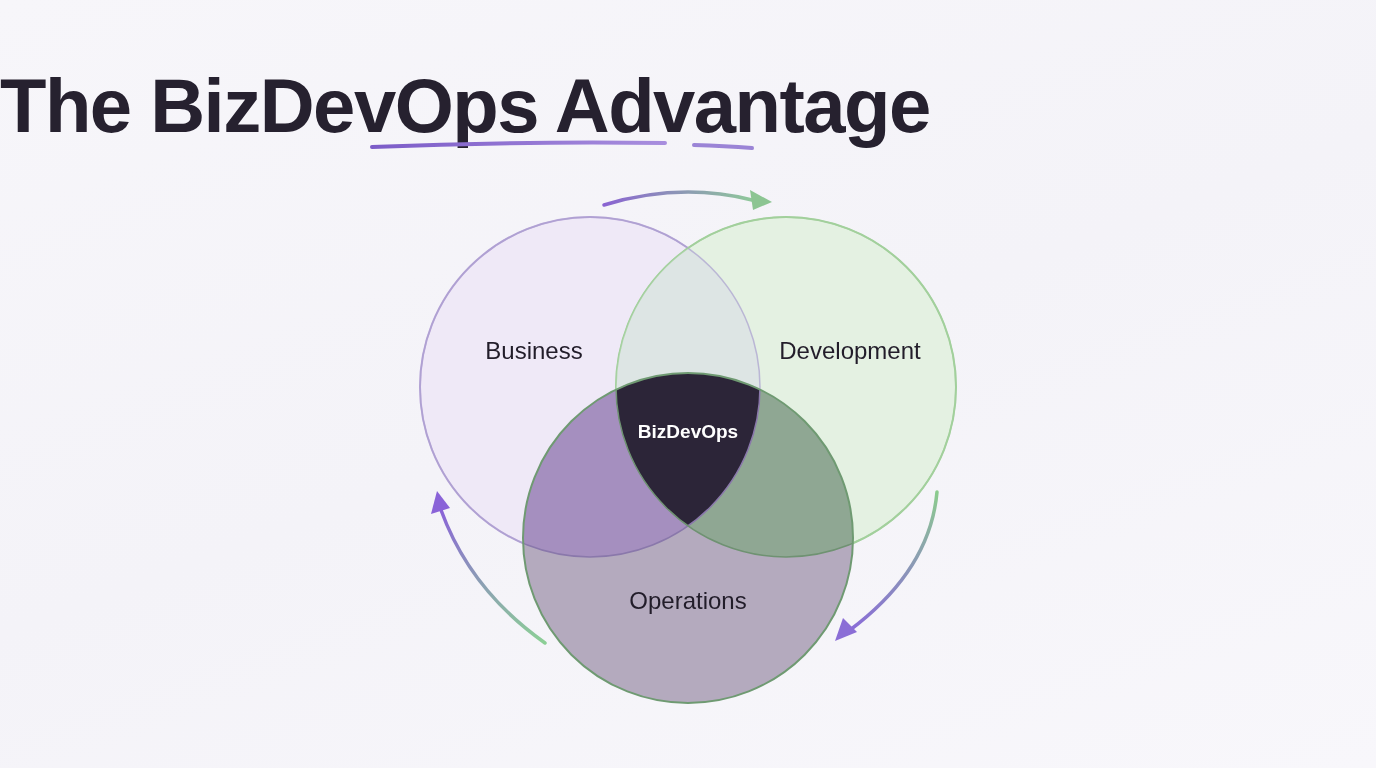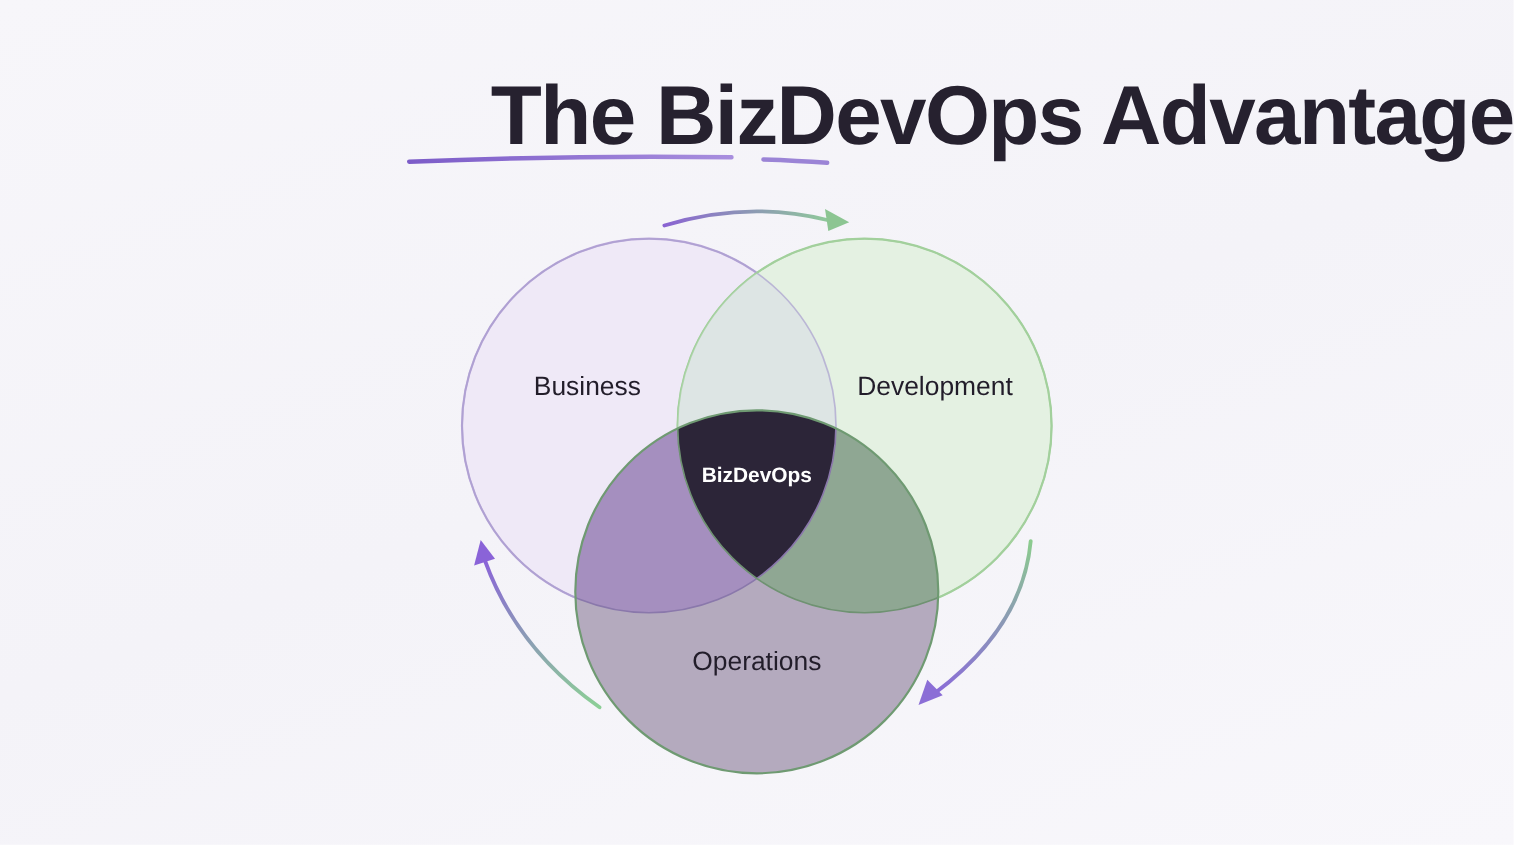--- a/index.html
+++ b/index.html
@@ -4,21 +4,21 @@
   <style>
     html, body { margin: 0; padding: 0; }
     body {
       width: 1376px; height: 768px; overflow: hidden;
       background: linear-gradient(160deg, #f7f6fa 0%, #f4f3f8 50%, #f8f7fb 100%);
       font-family: "Liberation Sans", sans-serif;
       position: relative;
     }
     .title {
       position: absolute; left: 0; top: 62px; width: 1376px;
-      text-align: right;
+      text-align: left;
       font-family: "Liberation Sans", sans-serif;
       font-weight: 700; font-size: 76px; letter-spacing: -1.5px;
       color: #26212f;
     }
     .diagram { position: absolute; left: 0; top: 0; }
     .lbl {
       font-family: "Liberation Sans", sans-serif;
       fill: #221d2a;
     }
   </style>

